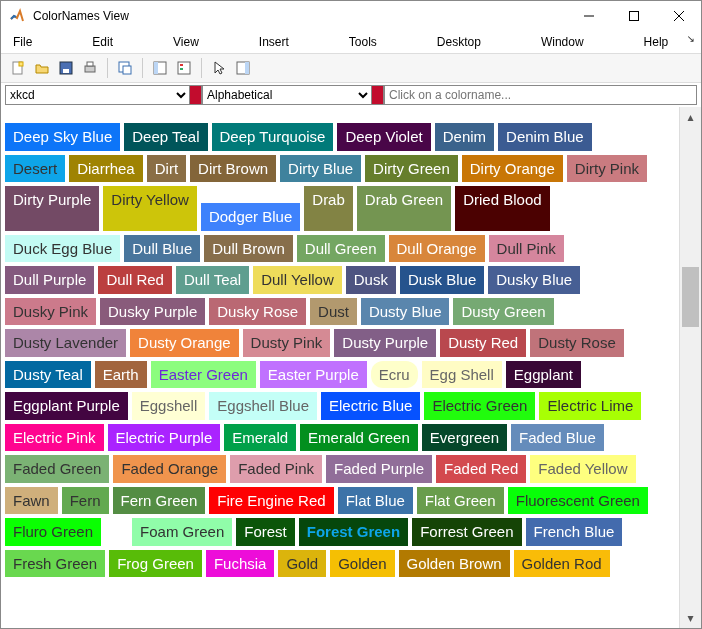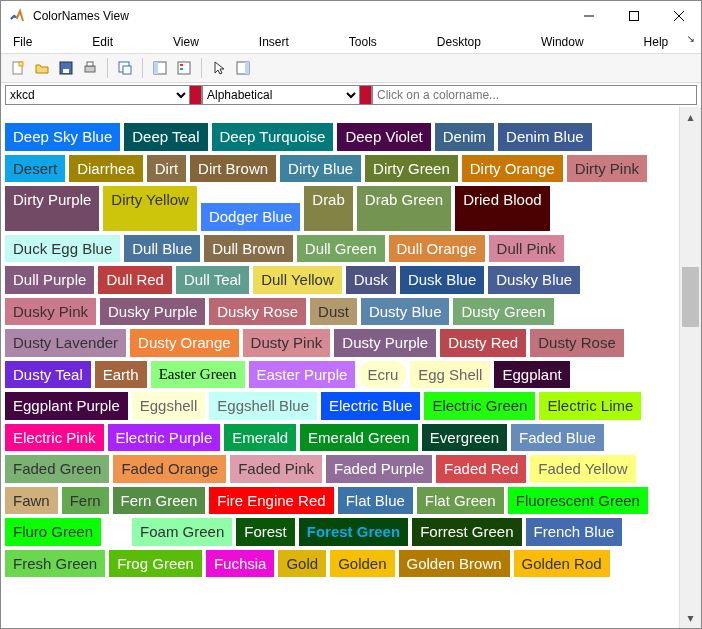--- a/index.html
+++ b/index.html
@@ -13,21 +13,21 @@
   .menubar { display: flex; align-items: center; height: 22px; padding: 0 4px; position: relative; gap: 44px; }
   .menubar .menu-item { padding: 3px 8px; font-size: 12px; color: #000; cursor: default; }
   .menubar .arrow-right { position: absolute; right: 6px; top: 2px; font-size: 10px; color: #333; }
   .toolbar { display: flex; align-items: center; height: 30px; padding: 2px 6px; border-top: 1px solid #ddd; border-bottom: 1px solid #ddd; gap: 2px; background: #f6f6f6; }
   .toolbar .tb-btn { width: 22px; height: 22px; display: flex; align-items: center; justify-content: center; border: 1px solid transparent; }
   .toolbar .sep { width: 1px; height: 20px; background: #ccc; margin: 0 4px; }
   .controls { display: flex; align-items: center; height: 24px; padding: 2px 4px; gap: 0; }
   .controls select { height: 20px; font-size: 12px; border: 1px solid #888; background: #fff; }
   .controls .palette-sel { width: 185px; }
   .controls .swatch { width: 12px; height: 20px; border: 1px solid #888; border-left: none; }
-  .controls .sort-sel { width: 158px; }
+  .controls .sort-sel { width: 170px; }
   .controls input[type=text] { flex: 1; height: 20px; font-size: 12px; border: 1px solid #888; padding: 0 4px; color: #777; }
   .main-area { position: relative; height: calc(629px - 30px - 22px - 30px - 24px - 2px); }
   .scroll-area { position: absolute; left: 0; right: 22px; top: 0; bottom: 0; overflow: hidden; padding: 2px 4px 4px 4px; }
   .swatch-row { display: flex; flex-wrap: nowrap; gap: 4px; margin-bottom: 4px; }
   .color-swatch { padding: 4px 8px; font-size: 15px; white-space: nowrap; line-height: 1.3; cursor: pointer; }
   .row0 { height: 10px; overflow: hidden; }
   .vscroll { position: absolute; right: 0; top: 0; bottom: 0; width: 22px; background: #f0f0f0; border-left: 1px solid #ddd; }
   .vscroll .arrow { position: absolute; left: 0; right: 0; height: 20px; display: flex; align-items: center; justify-content: center; color: #555; }
   .vscroll .arrow.up { top: 0; }
   .vscroll .arrow.down { bottom: 0; }
@@ -199,23 +199,23 @@
       </div>
       <div class="swatch-row">
         <div class="color-swatch" style="background: rgb(172, 134, 168); color: rgb(51, 51, 51);">Dusty Lavender</div>
         <div class="color-swatch" style="background: rgb(240, 131, 58); color: rgb(255, 255, 255);">Dusty Orange</div>
         <div class="color-swatch" style="background: rgb(213, 138, 148); color: rgb(51, 51, 51);">Dusty Pink</div>
         <div class="color-swatch" style="background: rgb(130, 95, 135); color: rgb(255, 255, 255);">Dusty Purple</div>
         <div class="color-swatch" style="background: rgb(185, 72, 78); color: rgb(255, 255, 255);">Dusty Red</div>
         <div class="color-swatch" style="background: rgb(192, 115, 122); color: rgb(51, 51, 51);">Dusty Rose</div>
       </div>
       <div class="swatch-row">
-        <div class="color-swatch" style="background: #6d28d9; color: rgb(255, 255, 255);">Dusty Teal</div>
+        <div class="color-swatch" style="background: #0369a1; color: rgb(255, 255, 255);">Dusty Teal</div>
         <div class="color-swatch" style="background: rgb(162, 101, 62); color: rgb(255, 255, 255);">Earth</div>
-        <div class="color-swatch" style="background: rgb(140, 253, 126); color: #000000; font-family: Liberation Serif, serif;">Easter Green</div>
+        <div class="color-swatch" style="background: rgb(140, 253, 126); color: #6d28d9;">Easter Green</div>
         <div class="color-swatch" style="background: rgb(192, 113, 254); color: rgb(255, 255, 255);">Easter Purple</div>
         <div class="color-swatch" style="background: rgb(254, 255, 202); color: rgb(102, 102, 102); border-radius: 12px;">Ecru</div>
         <div class="color-swatch" style="background: rgb(255, 252, 196); color: rgb(102, 102, 102);">Egg Shell</div>
         <div class="color-swatch" style="background: rgb(56, 8, 53); color: rgb(255, 255, 255);">Eggplant</div>
       </div>
       <div class="swatch-row">
         <div class="color-swatch" style="background: rgb(67, 5, 65); color: rgb(255, 255, 255);">Eggplant Purple</div>
         <div class="color-swatch" style="background: rgb(255, 255, 212); color: rgb(102, 102, 102);">Eggshell</div>
         <div class="color-swatch" style="background: rgb(196, 255, 247); color: rgb(102, 102, 102);">Eggshell Blue</div>
         <div class="color-swatch" style="background: rgb(6, 82, 255); color: rgb(255, 255, 255);">Electric Blue</div>

